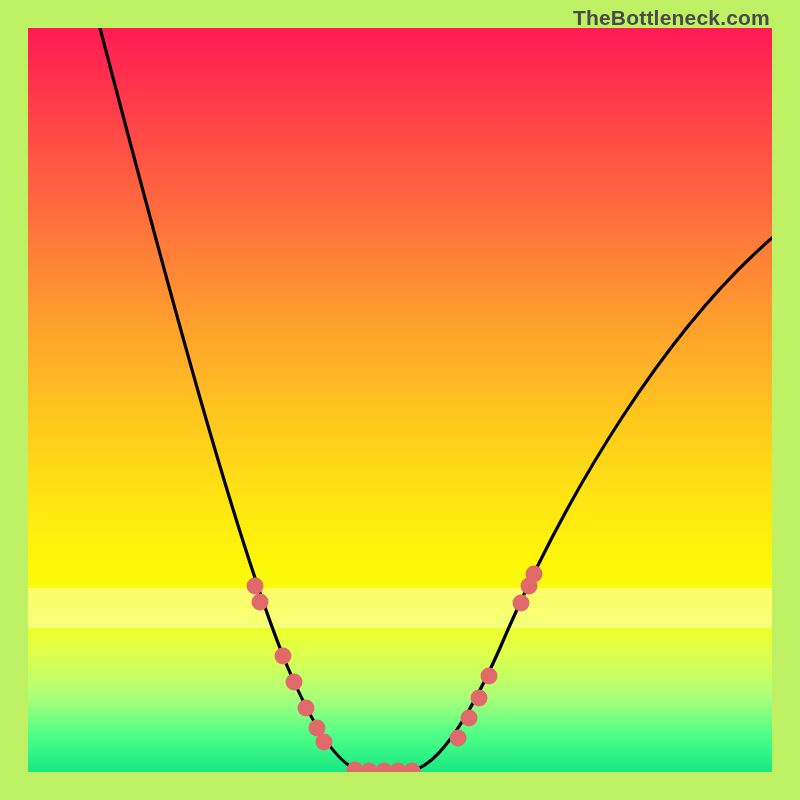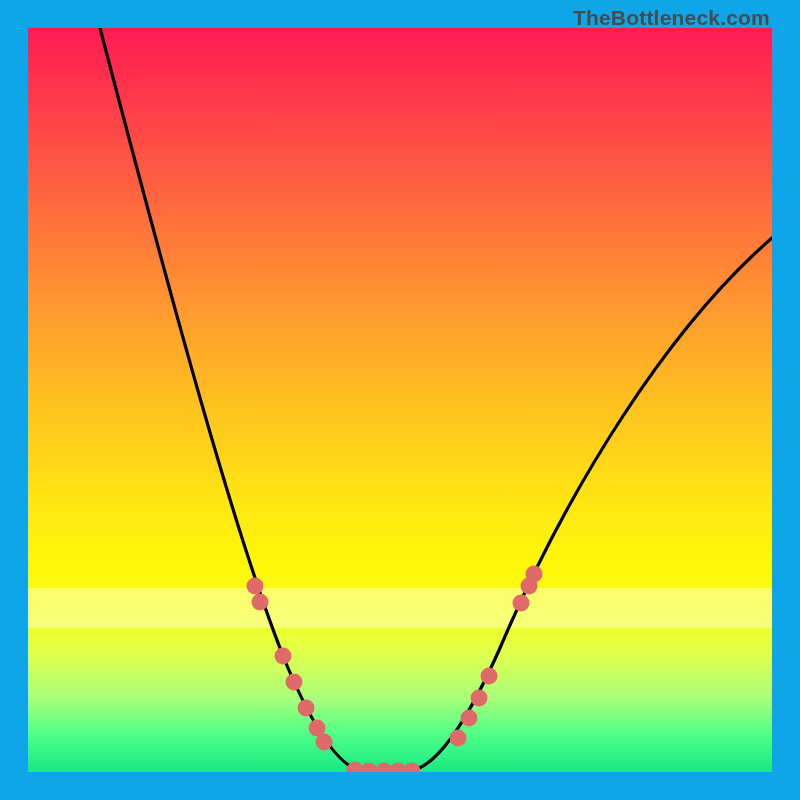--- a/index.html
+++ b/index.html
@@ -8,21 +8,21 @@
     width: 800px;
     height: 800px;
     overflow: hidden;
     background: #000;
     font-family: Arial, Helvetica, sans-serif;
   }
   .frame {
     position: relative;
     width: 800px;
     height: 800px;
-    background: #0ea5e9;
+    background: #bef264;
   }
   .plot {
     position: absolute;
     left: 28px;
     top: 28px;
     width: 744px;
     height: 744px;
     background: linear-gradient(to bottom,
       #ff1a53 0%,
       #ff3b4a 10%,

